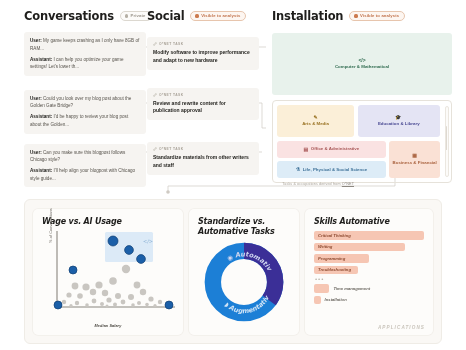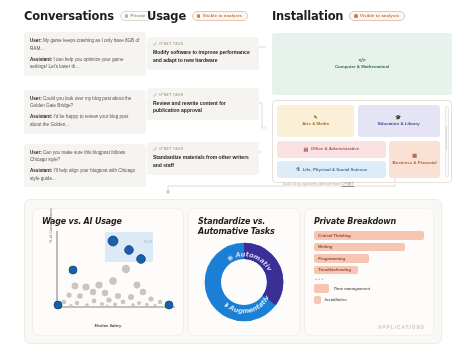--- a/index.html
+++ b/index.html
@@ -190,21 +190,21 @@
       </div>
       <div class="conv-card">
         <p><b>User:</b> <span>Can you make sure this blogpost follows Chicago style?</span></p>
         <p><b>Assistant:</b> <span>I'll help align your blogpost with Chicago style guide...</span></p>
       </div>
     </div>
   </div>
 
   <div class="col" id="col-task">
     <div class="col-head">
-      <span class="col-title">Usage</span>
+      <span class="col-title">Social</span>
       <span class="badge analysts">
         <span class="bdot"></span>
         <span>Visible to analysts</span>
       </span>
     </div>
     <div class="stack" style="margin-top:14px">
       <div class="task-card" style="margin-bottom:18px">
         <div class="task-kicker">
           <svg width="4" height="4" viewBox="0 0 10 10">
               <path d="M3.6 6.4 6.4 3.6M2.6 5 1.6 6a1.7 1.7 0 0 0 2.4 2.4L5 7.4M5 2.6 6 1.6A1.7 1.7 0 0 1 8.4 4L7.4 5" stroke="#a9a399" stroke-width="1" fill="none" stroke-linecap="round"></path>
@@ -355,21 +355,21 @@
             <textPath href="#arcTop" startOffset="22%">◉ <tspan>Automative</tspan></textPath>
           </text>
           <text font-size="8" font-weight="700" fill="#cfe3f6" font-family="DejaVu Sans, sans-serif">
             <textPath href="#arcBot" startOffset="16%">◗ <tspan>Augmentative</tspan></textPath>
           </text>
         </svg>
       </div>
     </div>
 
     <div class="pcard p3">
-      <div class="p-title">Private Breakdown</div>
+      <div class="p-title">Skills Automative</div>
       <div class="skill-list">
         <div class="skill" style="width:100%">
             <span>Critical Thinking</span>
           </div>
         <div class="skill" style="width:83%">
             <span>Writing</span>
           </div>
         <div class="skill" style="width:50%">
             <span>Programming</span>
           </div>

